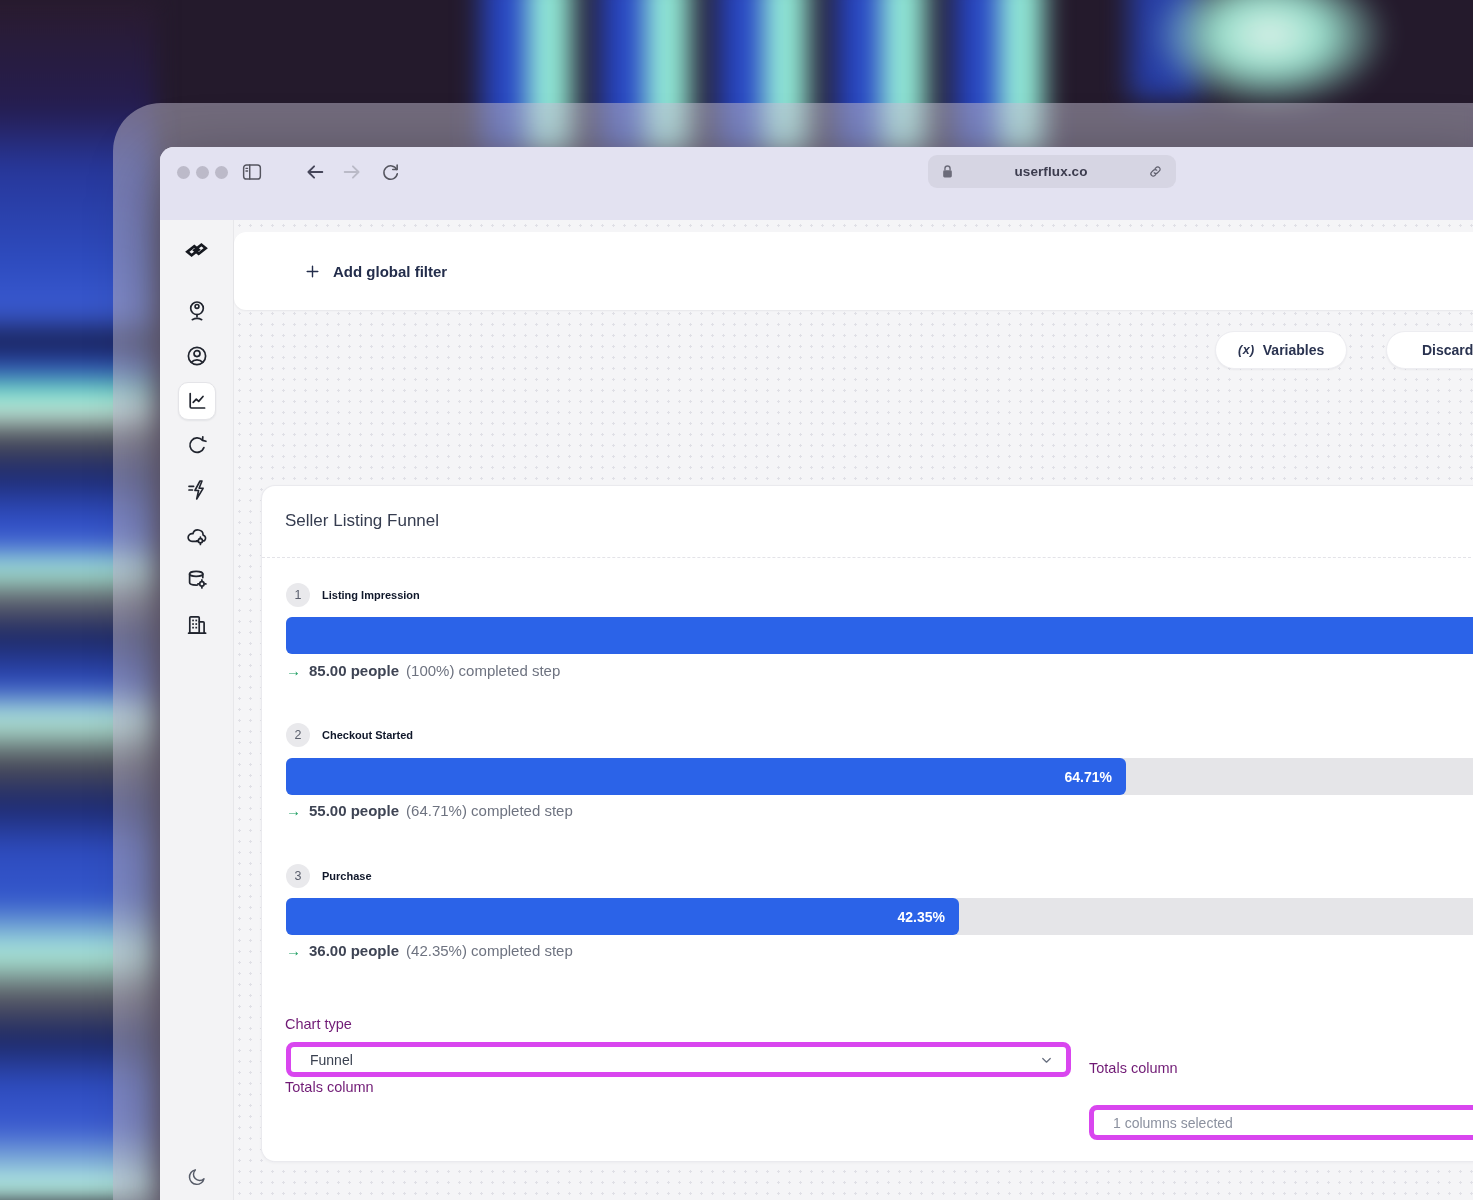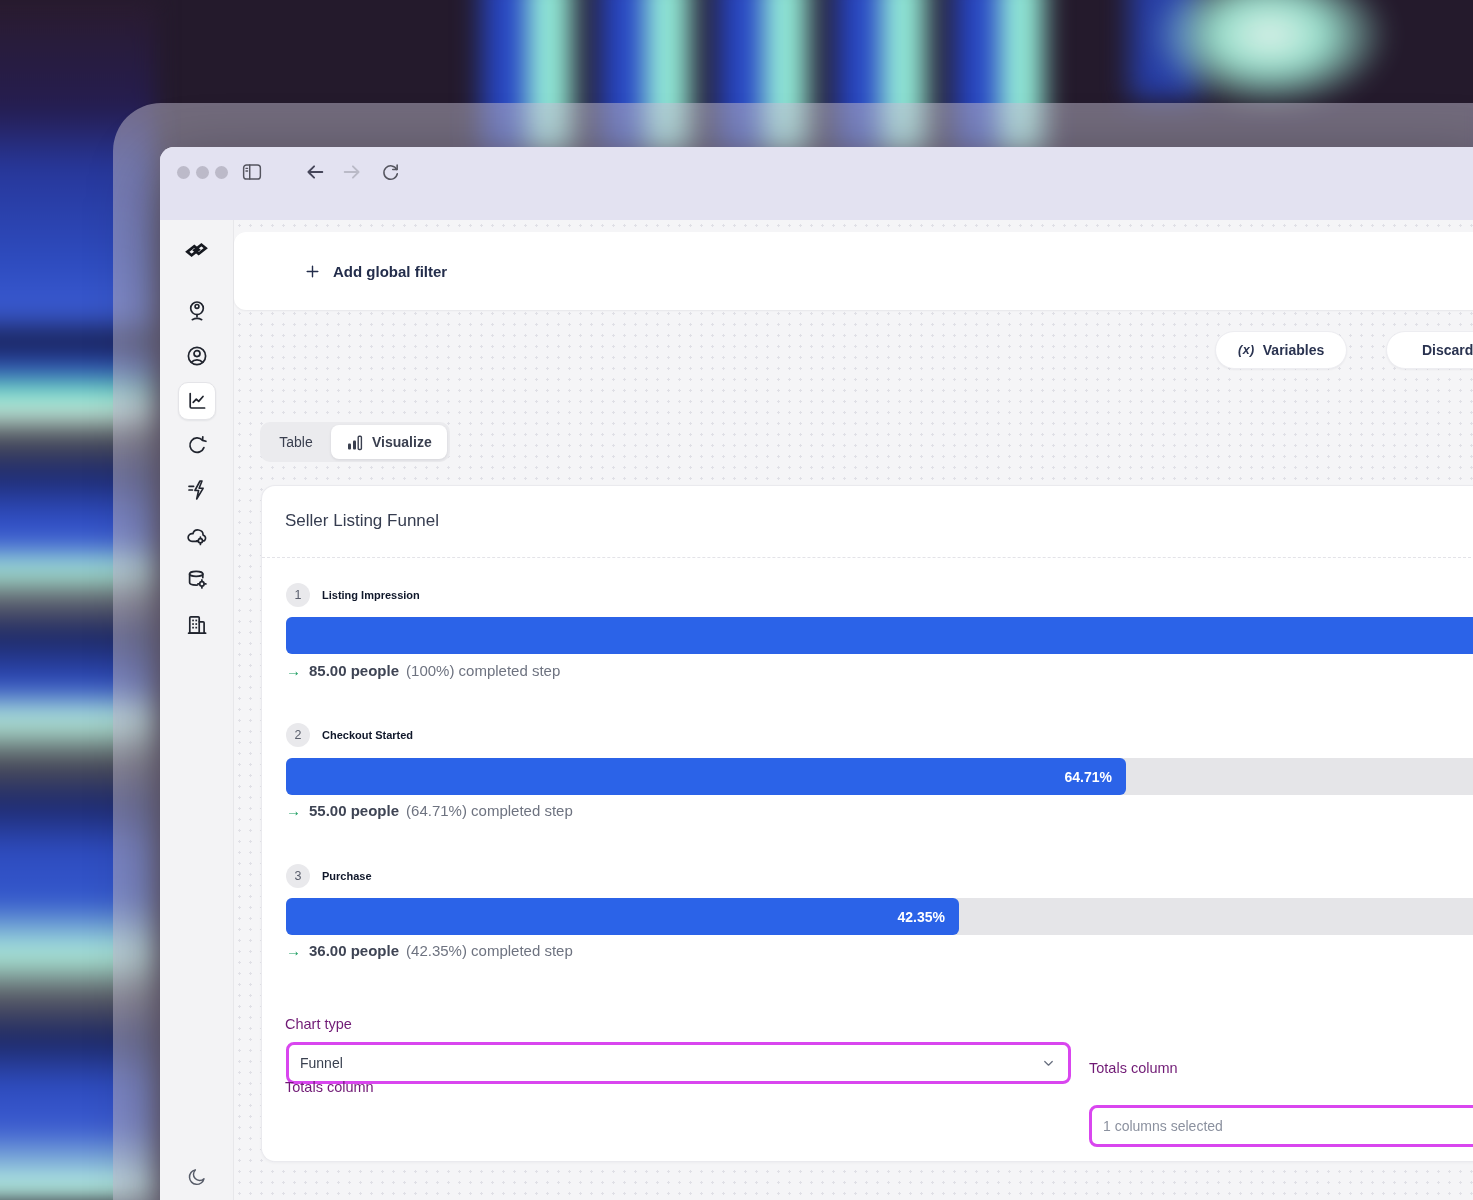--- a/index.html
+++ b/index.html
@@ -105,22 +105,22 @@
   .fill-3 { width:673px; }
   .bar-pct { color:#fff; font-size:14px; font-weight:600; }
 
   .caption { position:absolute; left:24px; font-size:15px; color:#6e7380; display:flex; align-items:center; }
   .cap-c1 { top:176px; } .cap-c2 { top:316px; } .cap-c3 { top:456px; }
   .cap-arrow { color:#1d9e62; margin-right:8px; font-size:15px; }
   .cap-people { color:#3e4454; font-weight:600; margin-right:7px; }
 
   .ctl-label { position:absolute; font-size:14.5px; color:#701a75; }
   .lb-chart { left:23px; top:530px; } .lb-steps { left:23px; top:593px; } .lb-totals { left:827px; top:574px; }
-  .select { position:absolute; height:42px; background:#fff; border:3px solid #d946ef; border-radius:8px;
-    display:flex; align-items:center; padding:0 11px; font-size:14px; color:#3a4150; cursor:pointer; }
+  .select { position:absolute; height:35px; background:#fff; border:5px solid #d946ef; border-radius:8px;
+    display:flex; align-items:center; padding:0 19px; font-size:14px; color:#3a4150; cursor:pointer; }
   .sel-chart { left:24px; top:556px; width:785px; }
   .sel-steps { left:24px; top:619px; width:785px; }
   .inp-totals { left:827px; top:619px; right:20px; color:#8b919f; cursor:text; }
   .sel-chev { position:absolute; right:12px; top:50%; transform:translateY(-50%); display:flex; }
 </style>
 </head>
 <body>
 
 <div class="wallpaper">
   <div class="wp-left"></div>
@@ -159,20 +159,33 @@
           <path d="M4 12 H19 M13 5.8 19.2 12 l-6.2 6.2" fill="none" stroke="#babac7" stroke-width="2" stroke-linecap="round" stroke-linejoin="round"></path>
         </svg>
       </button>
       <button class="tb-btn tb-reload">
         <svg width="21" height="21" viewBox="0 0 24 24">
           <path d="M19.1 8.6 A7.7 7.7 0 1 0 19.8 13.4" fill="none" stroke="#55555f" stroke-width="1.8" stroke-linecap="round"></path>
           <path d="M19.6 3.6 v5 h-5" fill="none" stroke="#55555f" stroke-width="1.8" stroke-linecap="round" stroke-linejoin="round"></path>
         </svg>
       </button>
     </div>
+    <div class="urlbar">
+      <svg width="15" height="17" viewBox="0 0 17 19">
+        <rect x="3.6" y="8.2" width="9.8" height="8" rx="1.6" fill="#6c6c7a"></rect>
+        <path d="M5.6 8.2 V6.1 a2.9 2.9 0 0 1 5.8 0 V8.2" fill="none" stroke="#6c6c7a" stroke-width="1.6"></path>
+      </svg>
+      <span class="url-text">userflux.co</span>
+      <svg width="17" height="17" viewBox="0 0 24 24">
+        <g fill="none" stroke="#5f5f6d" stroke-width="1.7" stroke-linecap="round">
+          <path d="M10.2 13.8 a3.3 3.3 0 0 0 4.7 0 l2.6-2.6 a3.3 3.3 0 0 0-4.7-4.7 l-1.3 1.3"></path>
+          <path d="M13.8 10.2 a3.3 3.3 0 0 0-4.7 0 l-2.6 2.6 a3.3 3.3 0 0 0 4.7 4.7 l1.3-1.3"></path>
+        </g>
+      </svg>
+    </div>
   </div>
 
   <div class="appbody">
 
     <nav class="sidebar">
       <div class="side-item s-logo">
         <svg width="27" height="24" viewBox="0 0 24 22">
           <g fill="none" stroke="#15181f" stroke-width="2.4" stroke-linejoin="miter">
             <path d="M3.5 12.7 L10 7.5 l4 3.2 -6.5 5.2 Z"></path>
             <path d="M20.5 9.3 L14 14.5 l-4-3.2 6.5-5.2 Z"></path>
@@ -278,31 +291,20 @@
       </div>
 
       <button class="pill pill-variables">
         <span class="var-icon">(x)</span>
         <span>Variables</span>
       </button>
       <button class="pill pill-discard">
         <span>Discard</span>
       </button>
 
-      <div class="tabs">
-        <button class="tab tab-table">Table</button>
-        <button class="tab tab-active">
-          <svg width="18" height="18" viewBox="0 0 18 18">
-            <rect x="2" y="10.5" width="3" height="6" rx="1" fill="#3a3f4f"></rect>
-            <rect x="7" y="7.5" width="3" height="9" rx="1" fill="#3a3f4f"></rect>
-            <rect x="12.2" y="3.2" width="3.2" height="13.3" rx="1.1" fill="none" stroke="#3a3f4f" stroke-width="1.4"></rect>
-          </svg>
-          <span>Visualize</span>
-        </button>
-      </div>
 
       <section class="card">
         <h2 class="card-title">Seller Listing Funnel</h2>
         <div class="card-divider"></div>
 
         <div class="step-row row-s1">
           <span class="step-badge">1</span>
           <span class="step-label">Listing Impression</span>
         </div>
         <div class="bar-track bar-b1">

